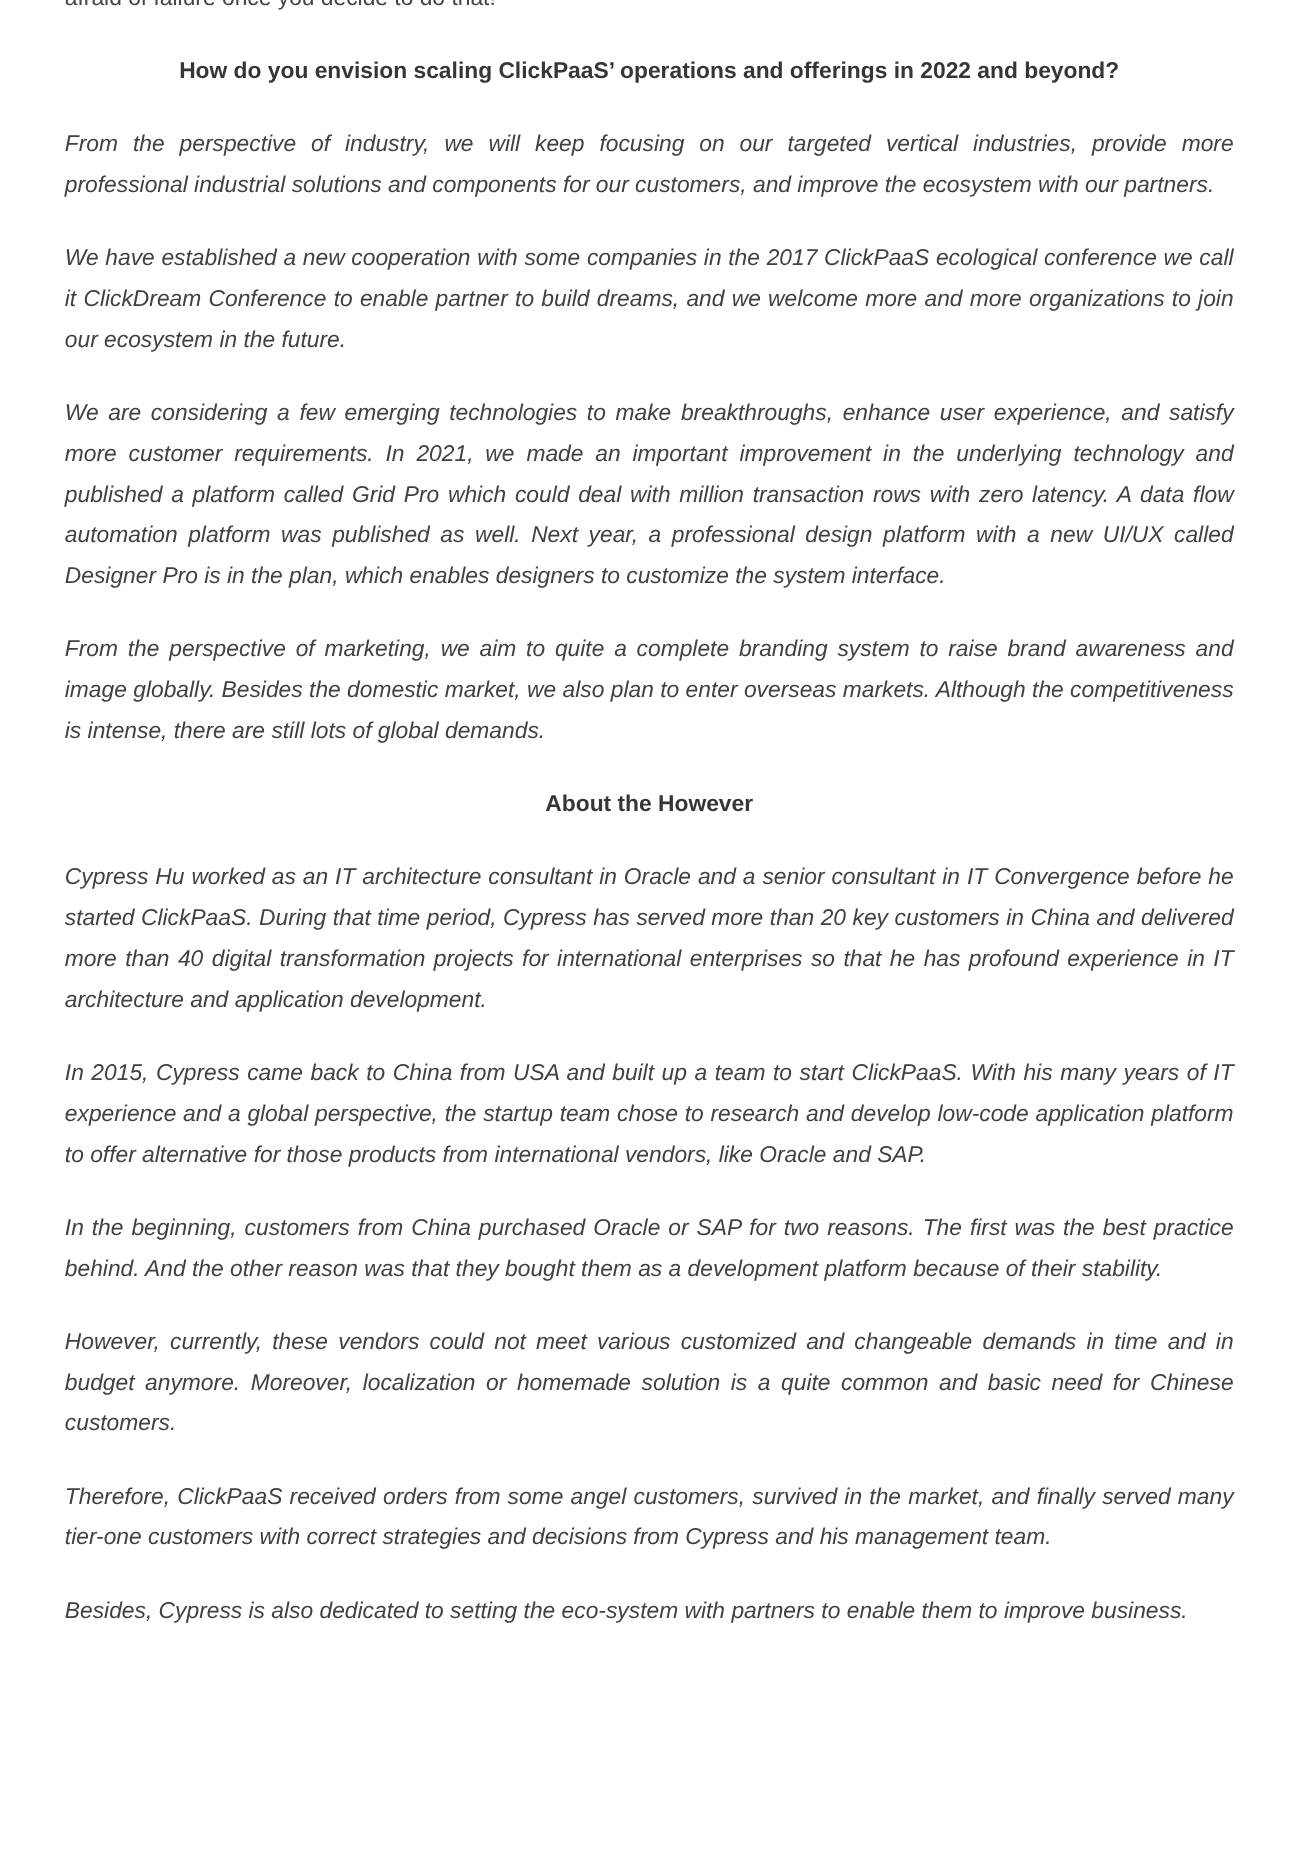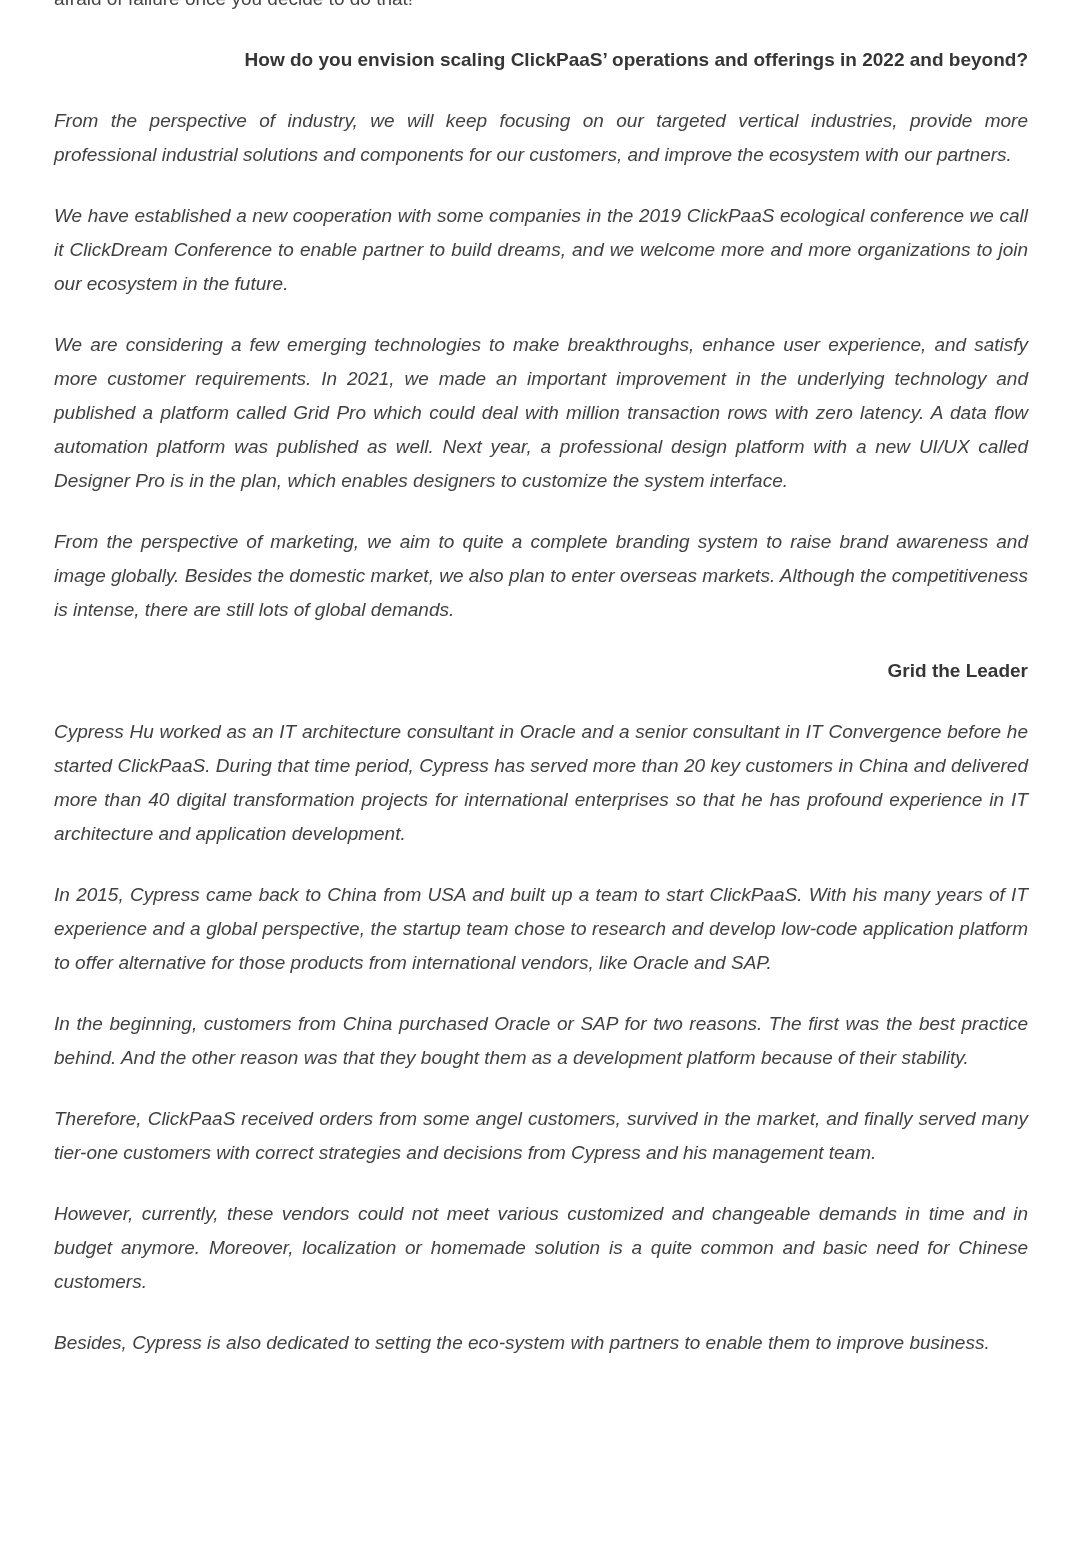--- a/index.html
+++ b/index.html
@@ -24,38 +24,38 @@
     text-align: justify;
     font-style: italic;
   }
   .para:last-child { margin-bottom: 4px; }
   .heading {
     margin: 0 0 27px 0;
     font-size: 19px;
     line-height: 34px;
     font-weight: bold;
     color: #363636;
-    text-align: right;
+    text-align: center;
   }
   .clipped-line {
     margin: 0 0 27px 0;
     text-align: justify;
     color: #454545;
   }
 </style>
 </head>
 <body>
 
 <main class="page">
   <p class="clipped-line">afraid of failure once you decide to do that!</p>
   <h2 class="heading">How do you envision scaling ClickPaaS’ operations and offerings in 2022 and beyond?</h2>
   <p class="para">From the perspective of industry, we will keep focusing on our targeted vertical industries, provide more professional industrial solutions and components for our customers, and improve the ecosystem with our partners.</p>
-  <p class="para">We have established a new cooperation with some companies in the 2019 ClickPaaS ecological conference we call it ClickDream Conference to enable partner to build dreams, and we welcome more and more organizations to join our ecosystem in the future.</p>
+  <p class="para">We have established a new cooperation with some companies in the 2017 ClickPaaS ecological conference we call it ClickDream Conference to enable partner to build dreams, and we welcome more and more organizations to join our ecosystem in the future.</p>
   <p class="para">We are considering a few emerging technologies to make breakthroughs, enhance user experience, and satisfy more customer requirements. In 2021, we made an important improvement in the underlying technology and published a platform called Grid Pro which could deal with million transaction rows with zero latency. A data flow automation platform was published as well. Next year, a professional design platform with a new UI/UX called Designer Pro is in the plan, which enables designers to customize the system interface.</p>
   <p class="para">From the perspective of marketing, we aim to quite a complete branding system to raise brand awareness and image globally. Besides the domestic market, we also plan to enter overseas markets. Although the competitiveness is intense, there are still lots of global demands.</p>
-  <h2 class="heading">Grid the Leader</h2>
+  <h2 class="heading">About the However</h2>
   <p class="para">Cypress Hu worked as an IT architecture consultant in Oracle and a senior consultant in IT Convergence before he started ClickPaaS. During that time period, Cypress has served more than 20 key customers in China and delivered more than 40 digital transformation projects for international enterprises so that he has profound experience in IT architecture and application development.</p>
   <p class="para">In 2015, Cypress came back to China from USA and built up a team to start ClickPaaS. With his many years of IT experience and a global perspective, the startup team chose to research and develop low-code application platform to offer alternative for those products from international vendors, like Oracle and SAP.</p>
   <p class="para">In the beginning, customers from China purchased Oracle or SAP for two reasons. The first was the best practice behind. And the other reason was that they bought them as a development platform because of their stability.</p>
+  <p class="para">However, currently, these vendors could not meet various customized and changeable demands in time and in budget anymore. Moreover, localization or homemade solution is a quite common and basic need for Chinese customers.</p>
   <p class="para">Therefore, ClickPaaS received orders from some angel customers, survived in the market, and finally served many tier-one customers with correct strategies and decisions from Cypress and his management team.</p>
-  <p class="para">However, currently, these vendors could not meet various customized and changeable demands in time and in budget anymore. Moreover, localization or homemade solution is a quite common and basic need for Chinese customers.</p>
   <p class="para">Besides, Cypress is also dedicated to setting the eco-system with partners to enable them to improve business.</p>
 </main>
 
 </body></html>

